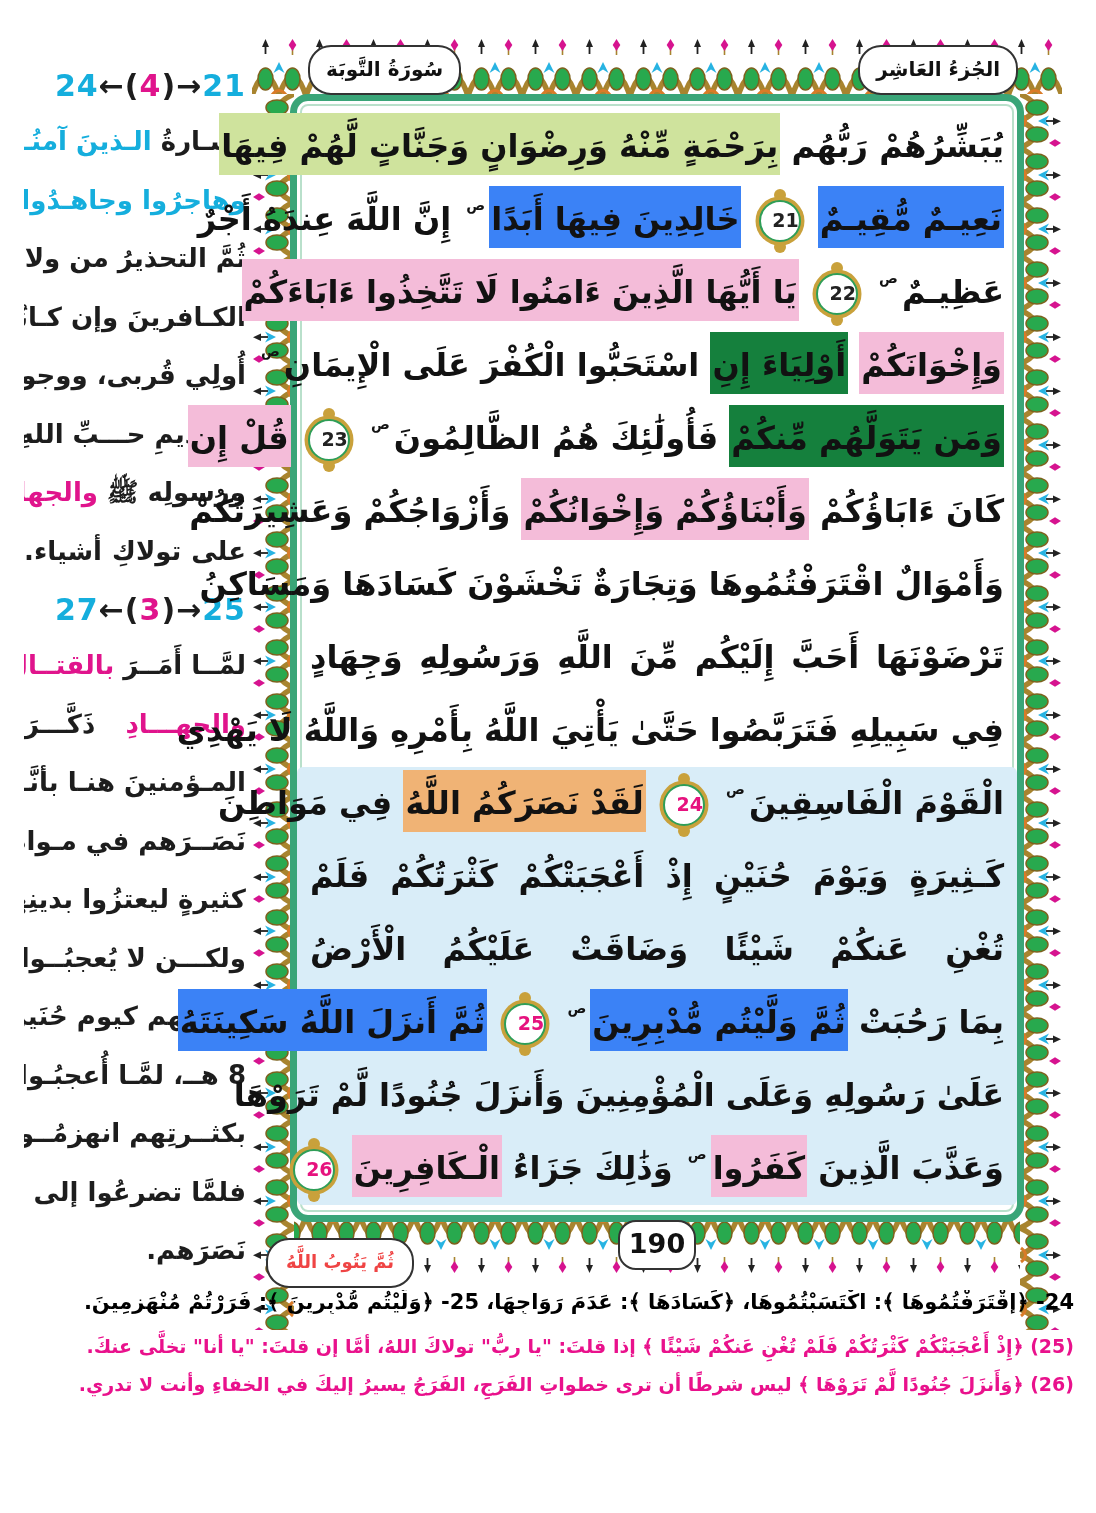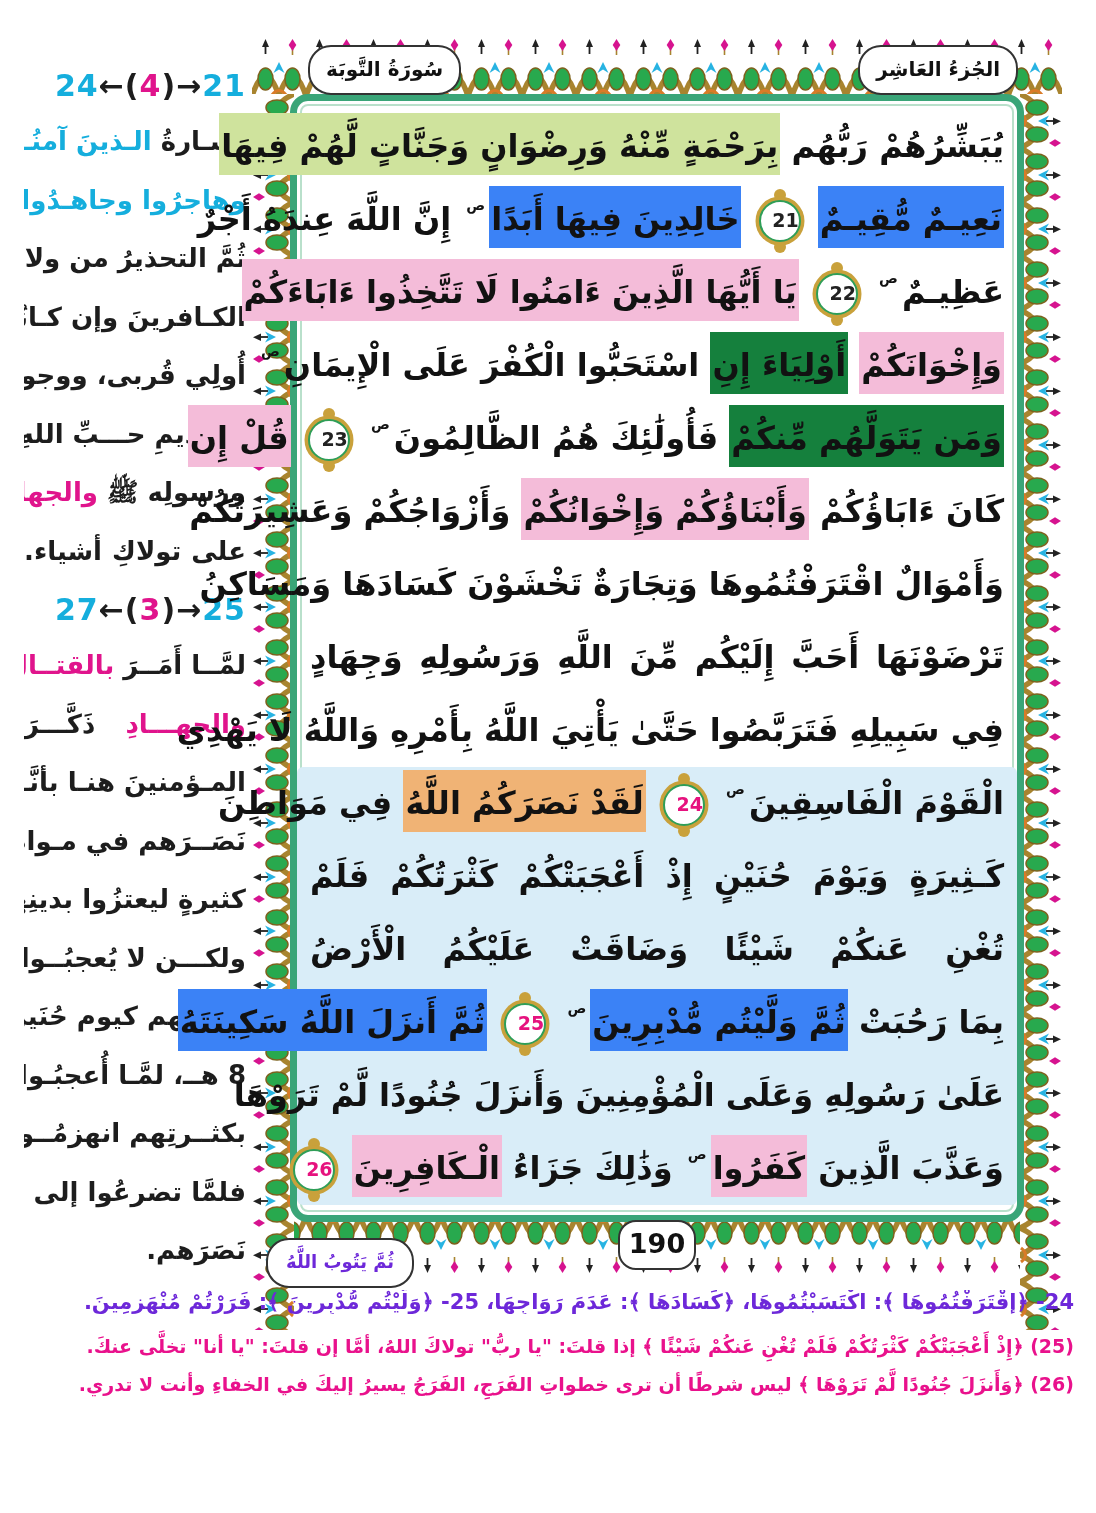--- a/index.html
+++ b/index.html
@@ -30,42 +30,42 @@
   .cartouche{position:absolute;height:46px;border:2px solid #333;border-radius:23px;
     background:#fff;line-height:44px;text-align:center;font-weight:bold;font-size:20px;
     padding:0 16px;white-space:nowrap;z-index:4;color:#111;}
   .cart-surah{left:56px;top:7px;}
   .cart-juz{right:44px;top:7px;}
   .pagepill{position:absolute;left:50%;transform:translateX(-50%);bottom:4px;width:74px;
     height:46px;border:2.5px solid #333;border-radius:18px;background:#fff;z-index:4;
     font-size:27px;font-weight:bold;text-align:center;line-height:44px;color:#111;}
   .catchword{position:absolute;left:14px;bottom:-14px;height:46px;border:2px solid #333;
     border-radius:23px;background:#fff;z-index:5;font-size:18px;font-weight:bold;
-    line-height:44px;padding:0 18px;white-space:nowrap;color:#6d28d9;}
+    line-height:44px;padding:0 18px;white-space:nowrap;color:#ef4444;}
   
   .qtext{position:absolute;left:58px;right:58px;top:72px;bottom:64px;direction:rtl;}
   .qline{font-size:32px;font-weight:bold;color:#121212;line-height:73px;height:73px;
     text-align:justify;text-align-last:justify;white-space:nowrap;overflow:visible;}
   .bluezone{background:#d9edf8;margin:0 -13px;padding:0 13px;border-radius:6px;}
   .hl-green{background:#cfe39d;}
   .hl-yellow{background:#3b82f6;}
   .hl-pink{background:#f4bcd9;}
   .hl-gray{background:#15803d;}
   .hl-orange{background:#f0b375;}
   .hl{padding:14px 2px 10px 2px;margin-top:18px;}
   .pmark{display:inline-block;font-size:14px;position:relative;top:-20px;margin:0 4px;font-weight:bold;}
   .badge{display:inline-block;width:38px;height:38px;border-radius:50%;background:#fff;
     border:2.5px solid #2f9e57;box-shadow:0 0 0 3.5px #c9a13b,0 -26px 0 -15px #c9a13b,0 26px 0 -15px #c9a13b;
     font-size:19px;line-height:36px;text-align:center;vertical-align:middle;color:#222;
     margin:0 6px;font-weight:bold;}
   .badge.m{color:#e6127e;}
   
   .footnotes{position:absolute;left:28px;right:22px;top:1290px;direction:rtl;text-align:right;}
   .fn{font-weight:bold;white-space:nowrap;overflow:hidden;}
-  .fn-cyan{color:#6d28d9;font-size:21px;margin-bottom:13px;}
+  .fn-cyan{color:#000000;font-size:21px;margin-bottom:13px;}
   .fn-magenta{color:#e9118c;font-size:19px;line-height:38px;}
 </style>
 </head>
 <body>
 
 <div class="sidebar" id="sidebar">
     <div class="sb-head"><span class="c-cyan">24</span><span class="c-black">←(</span><span class="c-magenta">4</span><span class="c-black">)→</span><span class="c-cyan">21</span></div>
     <div class="sb-line"><span class="c-black">بشـارةُ </span><span class="c-cyan">الـذينَ آمنُـوا</span></div>
     <div class="sb-line"><span class="c-cyan">وهاجرُوا وجاهـدُوا</span></div>
     <div class="sb-line"><span class="c-black">ثُمَّ التحذيرُ من ولايةِ</span></div>

